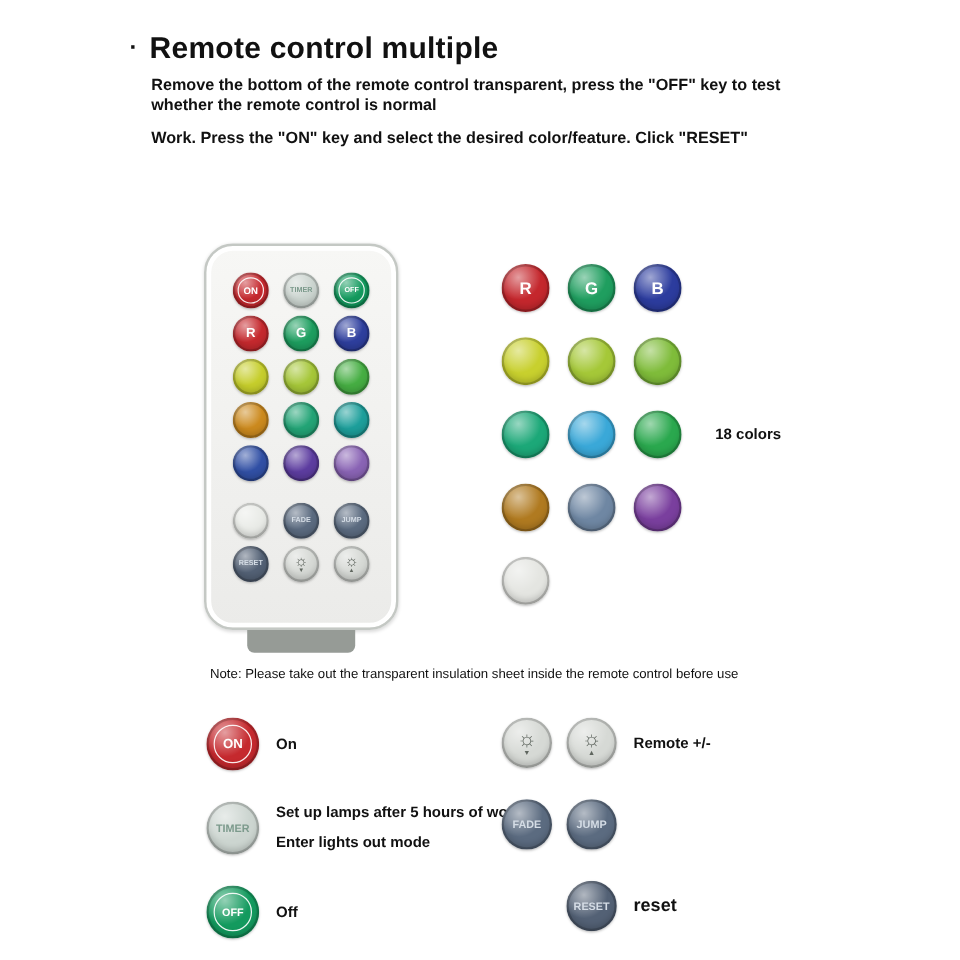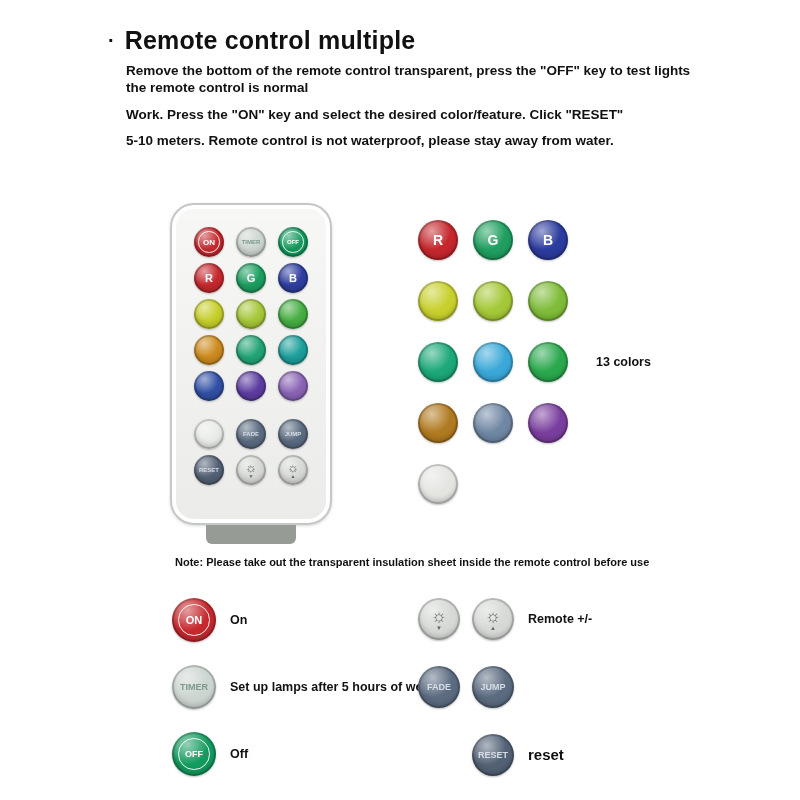--- a/index.html
+++ b/index.html
@@ -26,44 +26,43 @@
     box-shadow:inset 0 0 0 2px rgba(0,0,0,.18), inset 0 -4px 5px rgba(0,0,0,.18), 0 1px 2px rgba(0,0,0,.25)}
   .cbtn span{white-space:nowrap}
   .ringed{border:1.5px solid rgba(255,255,255,.9);border-radius:50%;width:72%;height:72%;
     display:flex;align-items:center;justify-content:center}
   .dimwrap{display:flex;flex-direction:column;align-items:center;line-height:1;color:#5f665f}
 
   .color-grid{position:absolute;left:418px;top:220px;display:flex;flex-direction:column;gap:21px}
   .swatch-row{display:flex;gap:15px}
   .colors-label{position:absolute;left:596px;top:355px;font-weight:bold;font-size:12.5px;color:#111}
 
-  .note{position:absolute;left:175px;top:556px;font-weight:bold;font-size:11px;color:#111}
+  .note{position:absolute;left:175px;top:556px;font-weight:normal;font-size:11px;color:#111}
 
   .legend-left{position:absolute;left:172px;top:598px;display:flex;flex-direction:column;gap:23px}
   .legend-right{position:absolute;left:418px;top:598px;display:flex;flex-direction:column;gap:26px}
   .legend-row{display:flex;align-items:center;gap:14px}
   .legend-row .icons{display:flex;gap:12px;align-items:center}
   .legend-right .legend-row:nth-child(3) .icons{padding-left:54px}
   .legend-right .legend-row:nth-child(3) .legend-text div{font-size:15px}
   .legend-text div{font-weight:bold;font-size:12.5px;color:#111;line-height:2.0}
 </style>
 </head>
 <body>
 
 <div class="canvas">
 
   <div class="title">
     <span class="bullet">·</span>
     <span class="text">Remote control multiple</span>
   </div>
 
   <div class="paras">
-    <p>Remove the bottom of the remote control transparent, press the "OFF" key to test lights the remote control is normal</p>
+    <p>Remove the bottom of the remote control transparent, press the "OFF" key to test whether the remote control is normal</p>
     <p>Work. Press the "ON" key and select the desired color/feature. Click "RESET"</p>
-    <p>5-10 meters. Remote control is not waterproof, please stay away from water.</p>
   </div>
 
   <div class="remote">
     <div class="remote-grid">
         <div class="btn-row">
           <div class="cbtn" style="height: 30px; width: 30px; background: radial-gradient(circle at 35% 28%, rgba(255, 255, 255, 0.55), rgba(255, 255, 255, 0) 48%), rgb(197, 41, 46);">
             <span class="ringed" style="color: rgb(255, 255, 255); font-size: 8px;">ON</span>
           </div>
           <div class="cbtn" style="height: 30px; width: 30px; background: radial-gradient(circle at 35% 28%, rgba(255, 255, 255, 0.55), rgba(255, 255, 255, 0) 48%), rgb(204, 213, 208);">
             <span style="color: rgb(124, 154, 140); font-size: 6px;">TIMER</span>
@@ -152,21 +151,21 @@
       </div>
       <div class="swatch-row">
         <div class="cbtn" style="height: 40px; width: 40px; background: radial-gradient(circle at 35% 28%, rgba(255, 255, 255, 0.55), rgba(255, 255, 255, 0) 48%), rgb(176, 122, 32);"></div>
         <div class="cbtn" style="height: 40px; width: 40px; background: radial-gradient(circle at 35% 28%, rgba(255, 255, 255, 0.55), rgba(255, 255, 255, 0) 48%), rgb(111, 135, 163);"></div>
         <div class="cbtn" style="height: 40px; width: 40px; background: radial-gradient(circle at 35% 28%, rgba(255, 255, 255, 0.55), rgba(255, 255, 255, 0) 48%), rgb(122, 63, 158);"></div>
       </div>
       <div class="swatch-row">
         <div class="cbtn" style="height: 40px; width: 40px; background: radial-gradient(circle at 35% 28%, rgba(255, 255, 255, 0.55), rgba(255, 255, 255, 0) 48%), rgb(228, 229, 225);"></div>
       </div>
     </div>
-  <div class="colors-label">13 colors</div>
+  <div class="colors-label">18 colors</div>
 
   <div class="note">Note: Please take out the transparent insulation sheet inside the remote control before use</div>
 
   <div class="legend-left">
       <div class="legend-row">
         <div class="icons">
           <div class="cbtn" style="height: 44px; width: 44px; background: radial-gradient(circle at 35% 28%, rgba(255, 255, 255, 0.55), rgba(255, 255, 255, 0) 48%), rgb(197, 41, 46);">
             <span class="ringed" style="color: rgb(255, 255, 255); font-size: 11px;">ON</span>
           </div>
         </div>
@@ -175,20 +174,21 @@
         </div>
       </div>
       <div class="legend-row">
         <div class="icons">
           <div class="cbtn" style="height: 44px; width: 44px; background: radial-gradient(circle at 35% 28%, rgba(255, 255, 255, 0.55), rgba(255, 255, 255, 0) 48%), rgb(204, 213, 208);">
             <span style="color: rgb(124, 154, 140); font-size: 9px;">TIMER</span>
           </div>
         </div>
         <div class="legend-text">
           <div>Set up lamps after 5 hours of work</div>
+          <div>Enter lights out mode</div>
         </div>
       </div>
       <div class="legend-row">
         <div class="icons">
           <div class="cbtn" style="height: 44px; width: 44px; background: radial-gradient(circle at 35% 28%, rgba(255, 255, 255, 0.55), rgba(255, 255, 255, 0) 48%), rgb(19, 154, 94);">
             <span class="ringed" style="color: rgb(255, 255, 255); font-size: 9px;">OFF</span>
           </div>
         </div>
         <div class="legend-text">
           <div>Off</div>

